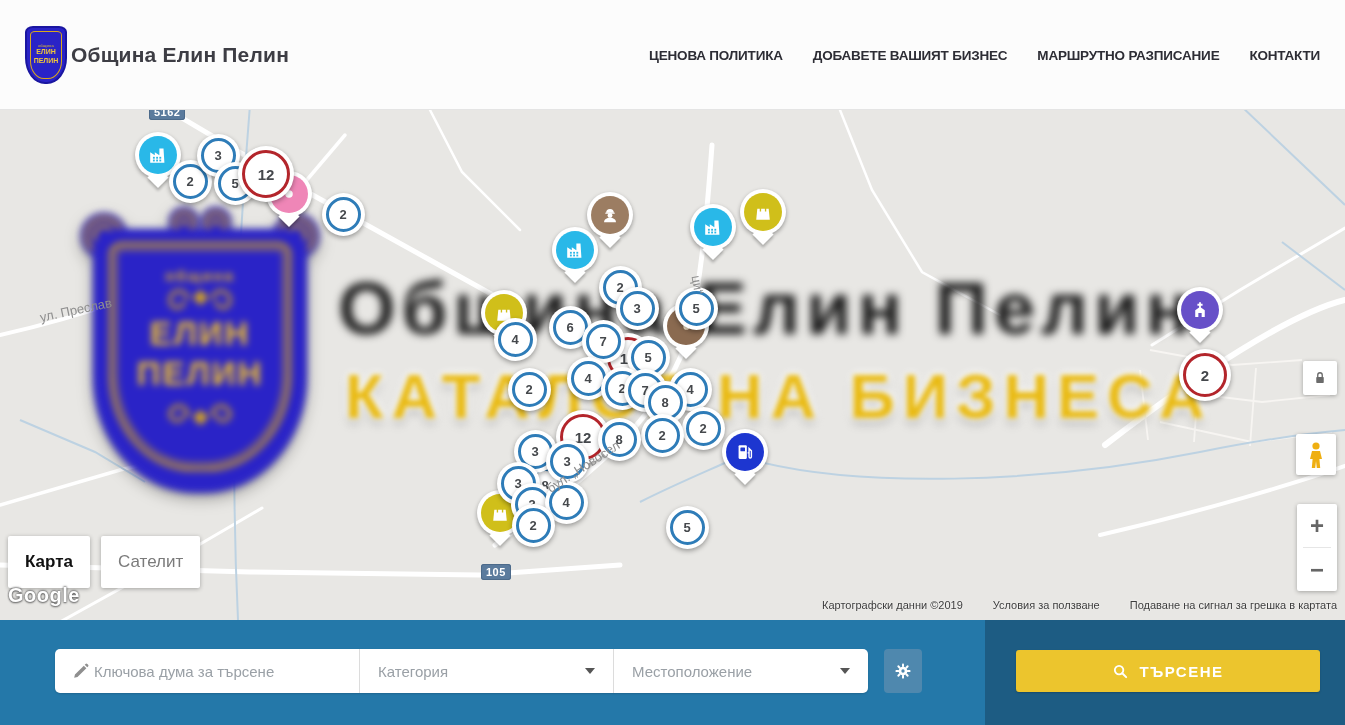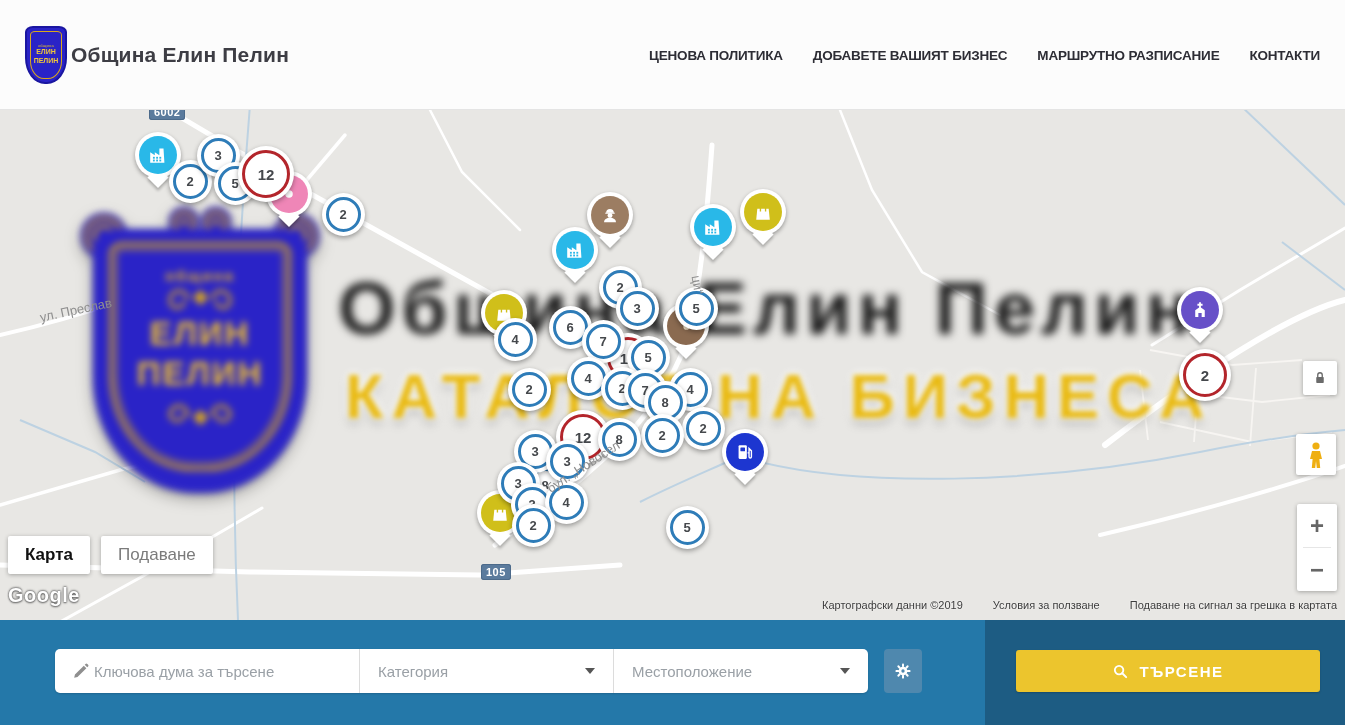--- a/index.html
+++ b/index.html
@@ -59,21 +59,21 @@
     transform:translateX(-50%) rotate(45deg);box-shadow:2px 2px 3px rgba(0,0,0,.25);}
   .pin-circle{position:absolute;inset:4px;border-radius:50%;display:flex;align-items:center;justify-content:center;}
   .cluster{position:absolute;background:#fff;border-radius:50%;box-shadow:0 2px 5px rgba(0,0,0,.35);
     display:flex;align-items:center;justify-content:center;cursor:pointer;}
   .cluster-ring{position:absolute;inset:4px;border-radius:50%;border:3px solid #2e7cb8;
     display:flex;align-items:center;justify-content:center;}
   .cluster-n{font-size:13px;font-weight:700;color:#45484c;}
 
   
   .maptype{position:absolute;left:8px;top:426px;display:flex;gap:11px;z-index:20;}
-  .maptype-btn{height:38px;background:#fff;border-radius:2px;box-shadow:0 1px 4px rgba(0,0,0,.3);
+  .maptype-btn{height:52px;background:#fff;border-radius:2px;box-shadow:0 1px 4px rgba(0,0,0,.3);
     display:flex;align-items:center;padding:0 17px;font-size:17px;cursor:pointer;}
   .maptype-btn.active{font-weight:700;color:#111;}
   .maptype-btn.inactive{color:#7b7b7b;}
   .google-logo{position:absolute;left:8px;top:474px;font-size:20px;font-weight:700;color:#fff;
     letter-spacing:.5px;z-index:20;
     text-shadow:0 0 2px rgba(80,80,80,.9),0 1px 2px rgba(80,80,80,.8),0 -1px 2px rgba(120,120,120,.6);}
   .attribution{position:absolute;right:8px;top:489px;display:flex;gap:30px;z-index:20;
     font-size:11px;color:#3c3c3c;text-shadow:0 0 2px #fff;}
   .attribution span{cursor:pointer;}
   .ctl-btn{position:absolute;background:#fff;box-shadow:0 1px 4px rgba(0,0,0,.3);border-radius:2px;
@@ -474,30 +474,30 @@
       <div class="cluster" style="height: 43px; width: 43px; left: 665.5px; top: 395.5px;">
         <div class="cluster-ring" style="border-color:#2e7cb8">
     <span class="cluster-n" style="font-size:13px">5</span>
         </div>
       </div>
       <div class="cluster" style="height: 52px; width: 52px; left: 1179px; top: 239px;">
         <div class="cluster-ring" style="border-color:#b3252b">
     <span class="cluster-n" style="font-size:15px">2</span>
         </div>
       </div>
-      <div class="road-label" style="left: 149px; top: -6px;">6002</div>
+      <div class="road-label" style="left: 149px; top: -6px;">5162</div>
       <div class="road-label" style="left: 481px; top: 454px;">105</div>
       <div class="street-label" style="left: 40px; top: 200px; transform: rotate(-12deg);">ул. Преслав</div>
       <div class="street-label" style="left: 548px; top: 372px; transform: rotate(-33deg);">бул. „Новосел</div>
       <div class="street-label" style="left: 696px; top: 158px; transform: rotate(80deg);">ци“</div>
     </div>
 
   <div class="maptype">
     <div class="maptype-btn active">Карта</div>
-    <div class="maptype-btn inactive">Подаване</div>
+    <div class="maptype-btn inactive">Сателит</div>
   </div>
 
   <div class="google-logo">Google</div>
 
   <div class="attribution">
     <span>Картографски данни ©2019</span>
     <span>Условия за ползване</span>
     <span>Подаване на сигнал за грешка в картата</span>
   </div>
 

